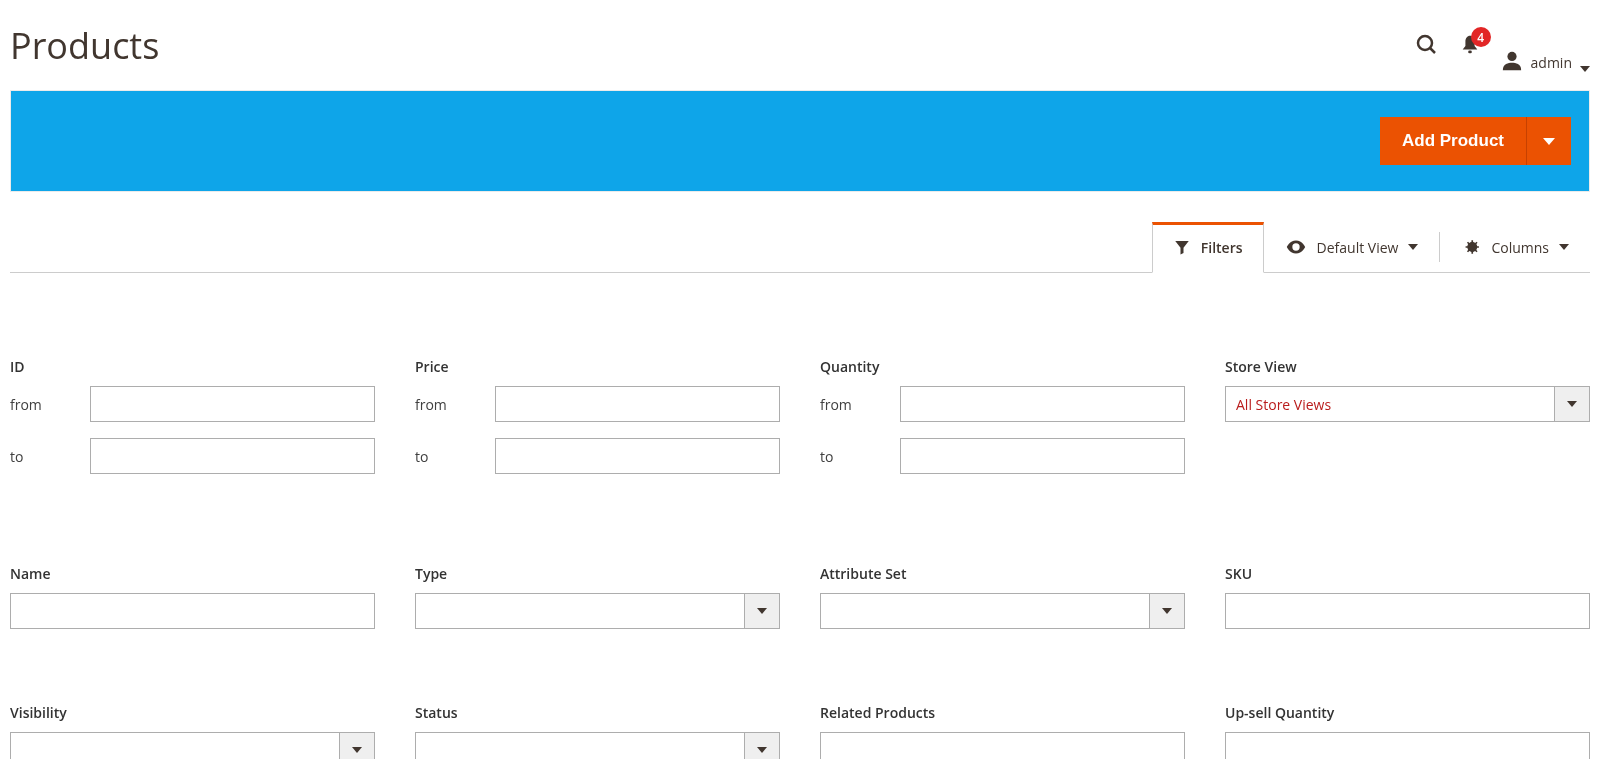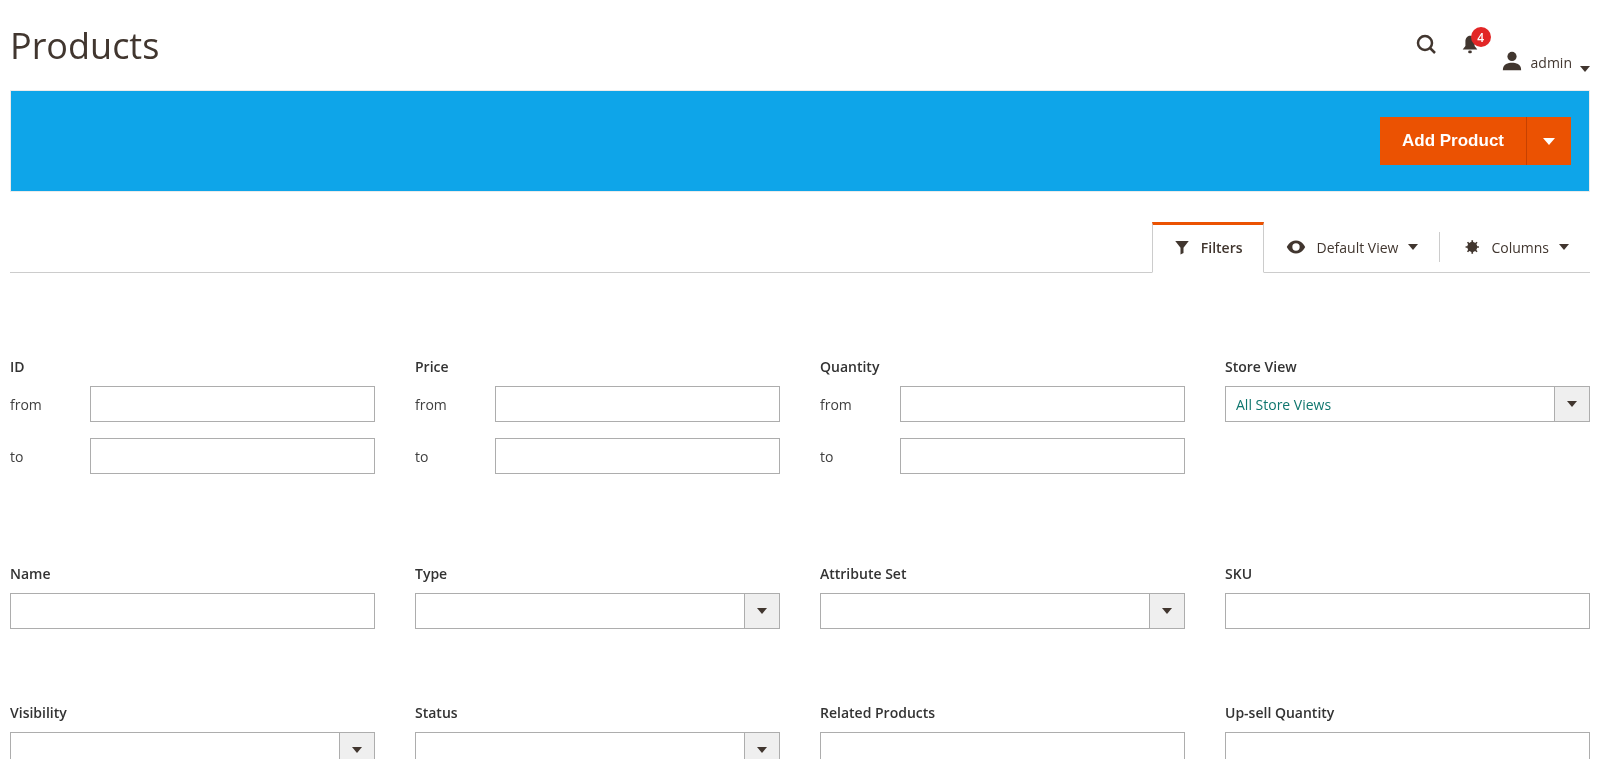--- a/index.html
+++ b/index.html
@@ -180,21 +180,21 @@
     display: flex;
     height: 36px;
   }
   .select-body {
     flex: 1;
     border: 1px solid #adadad;
     border-right: none;
     padding: 0 10px;
     display: flex;
     align-items: center;
-    color: #0f766e;
+    color: #b91c1c;
     background: #fff;
   }
   .select-toggle {
     width: 36px;
     border: 1px solid #adadad;
     background: #efefef;
     display: flex;
     align-items: center;
     justify-content: center;
     cursor: pointer;

